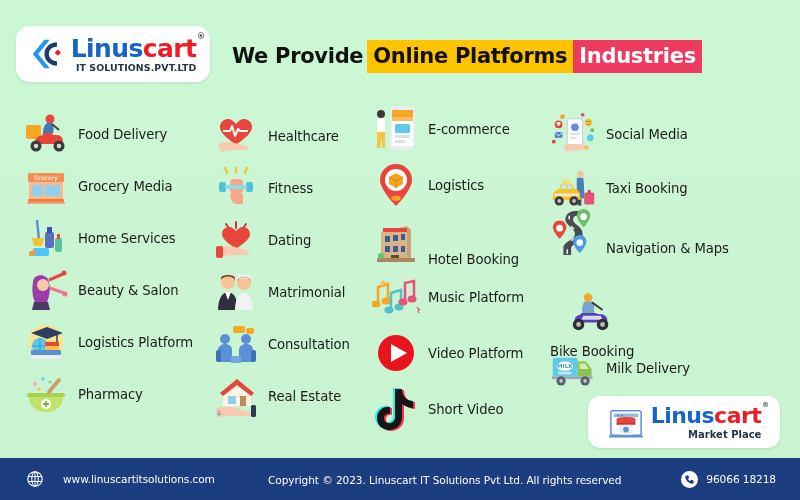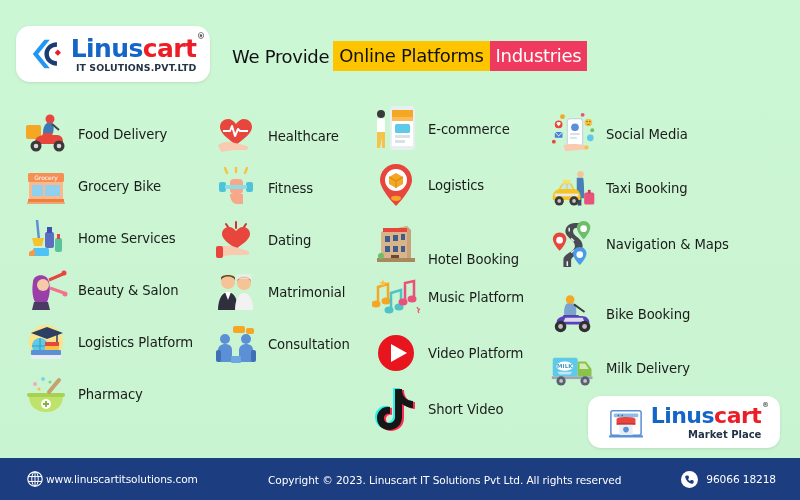--- a/index.html
+++ b/index.html
@@ -86,22 +86,22 @@
   .headline {
     position: absolute;
     left: 232px;
     top: 40px;
     width: 556px;
     height: 32px;
     display: flex;
     align-items: center;
     white-space: nowrap;
     font-family: "DejaVu Sans", sans-serif;
-    font-weight: normal;
-    font-size: 18px;
+    font-weight: bold;
+    font-size: 21px;
     color: #111111;
     letter-spacing: -0.3px;
   }
   .headline span { display: inline-block; }
   .hl-plain { padding: 0 4px 0 0; }
   .hl-yellow {
     background: #FFC400;
     color: #111111;
     padding: 4px 6px 5px 6px;
   }
@@ -171,22 +171,22 @@
 
   .col-3 .r0 { top: 7px; }
   .col-3 .r1 { top: 63px; }
   .col-3 .r2 { top: 119px; align-items: flex-end; }
   .col-3 .r3 { top: 175px; }
   .col-3 .r4 { top: 231px; }
   .col-3 .r5 { top: 287px; }
 
   .col-4 .r0 { top: 12px; }
   .col-4 .r1 { top: 66px; }
-  .col-4 .r2 { top: 122px; }
-  .col-4 .r3 { top: 192px; }
+  .col-4 .r2 { top: 108px; align-items: flex-end; }
+  .col-4 .r3 { top: 192px; flex-direction: column; }
   .col-4 .r4 { top: 246px; }
 
   
   .mp-card {
     position: absolute;
     left: 588px;
     top: 396px;
     width: 192px;
     height: 52px;
     background: #ffffff;
@@ -232,21 +232,21 @@
     height: 42px;
     background: #1C3D80;
     display: flex;
     align-items: center;
   }
   .f-left {
     position: absolute;
     left: 26px;
     display: flex;
     align-items: center;
-    gap: 2px;
+    gap: 19px;
   }
   .f-center {
     position: absolute;
     left: 268px;
   }
   .f-right {
     position: absolute;
     right: 24px;
     display: flex;
     align-items: center;
@@ -325,21 +325,21 @@
           <svg width="46" height="42" viewBox="0 0 46 42">
             <rect x="5" y="8" width="36" height="9" rx="1.5" fill="#F58F54"></rect>
             <text x="23" y="15" font-size="6" fill="#fff" text-anchor="middle" font-family="DejaVu Sans, sans-serif">Grocery</text>
             <rect x="6" y="17" width="34" height="18" fill="#F8B98D"></rect>
             <rect x="9" y="20" width="11" height="11" fill="#8FD0EF"></rect>
             <rect x="22" y="20" width="15" height="11" fill="#8FD0EF"></rect>
             <rect x="5" y="34" width="36" height="3" fill="#EE7F3D"></rect>
             <rect x="4" y="37" width="38" height="2" rx="1" fill="#F2A375"></rect>
           </svg>
         </span>
-        <span class="lbl">Grocery Bike</span>
+        <span class="lbl">Grocery Media</span>
       </div>
 
       <div class="item r2">
         <span class="ic">
           <svg width="46" height="44" viewBox="0 0 46 44">
             <path d="M14 4 L16 24" stroke="#5B8FD6" stroke-width="2.5"></path>
             <path d="M9 22 L21 22 L19 30 L11 30 Z" fill="#F4C430"></path>
             <rect x="22" y="16" width="9" height="16" rx="2" fill="#5A6FC0"></rect>
             <rect x="24" y="11" width="5" height="6" fill="#3F51B5"></rect>
             <rect x="32" y="22" width="7" height="14" rx="2" fill="#59C49A"></rect>
@@ -466,20 +466,34 @@
             <rect x="3" y="28" width="5" height="12" rx="2" fill="#3F6FB5"></rect>
             <circle cx="33" cy="17" r="5" fill="#5B8FD6"></circle>
             <path d="M26 40 L26 28 C26 24 30 22 33 22 C37 22 40 24 40 28 L40 40 Z" fill="#5B8FD6"></path>
             <rect x="38" y="28" width="5" height="12" rx="2" fill="#3F6FB5"></rect>
             <rect x="18" y="34" width="10" height="7" rx="1" fill="#6FA8E0"></rect>
           </svg>
         </span>
         <span class="lbl">Consultation</span>
       </div>
 
+      <div class="item r5">
+        <span class="ic">
+          <svg width="46" height="44" viewBox="0 0 46 44">
+            <path d="M10 18 L24 7 L38 18 L38 32 L10 32 Z" fill="#FFF3E6"></path>
+            <path d="M7 19 L24 5 L41 19 L38 22 L24 11 L10 22 Z" fill="#E8453C"></path>
+            <rect x="15" y="22" width="8" height="8" fill="#8FD0EF"></rect>
+            <rect x="27" y="22" width="6" height="10" fill="#C48A5E"></rect>
+            <path d="M2 35 C8 32 18 32 26 35 L38 38 C40 39 39 42 37 42 L16 42 L4 43 Z" fill="#F8CBB0"></path>
+            <rect x="38" y="31" width="5" height="12" rx="1.5" fill="#2F3A5C"></rect>
+            <path d="M6 36 L6 42 M4 40 L8 40" stroke="#9AA5B8" stroke-width="1.4"></path>
+          </svg>
+        </span>
+        <span class="lbl">Real Estate</span>
+      </div>
     </div>
 
     <div class="col col-3">
 
       <div class="item r0">
         <span class="ic">
           <svg width="46" height="50" viewBox="0 0 46 50">
             <rect x="17" y="2" width="25" height="44" rx="4" fill="#E8EEF2"></rect>
             <rect x="19" y="6" width="21" height="36" fill="#fff"></rect>
             <path d="M19 6 L40 6 L40 13 L19 13 Z" fill="#F5A623"></path>

